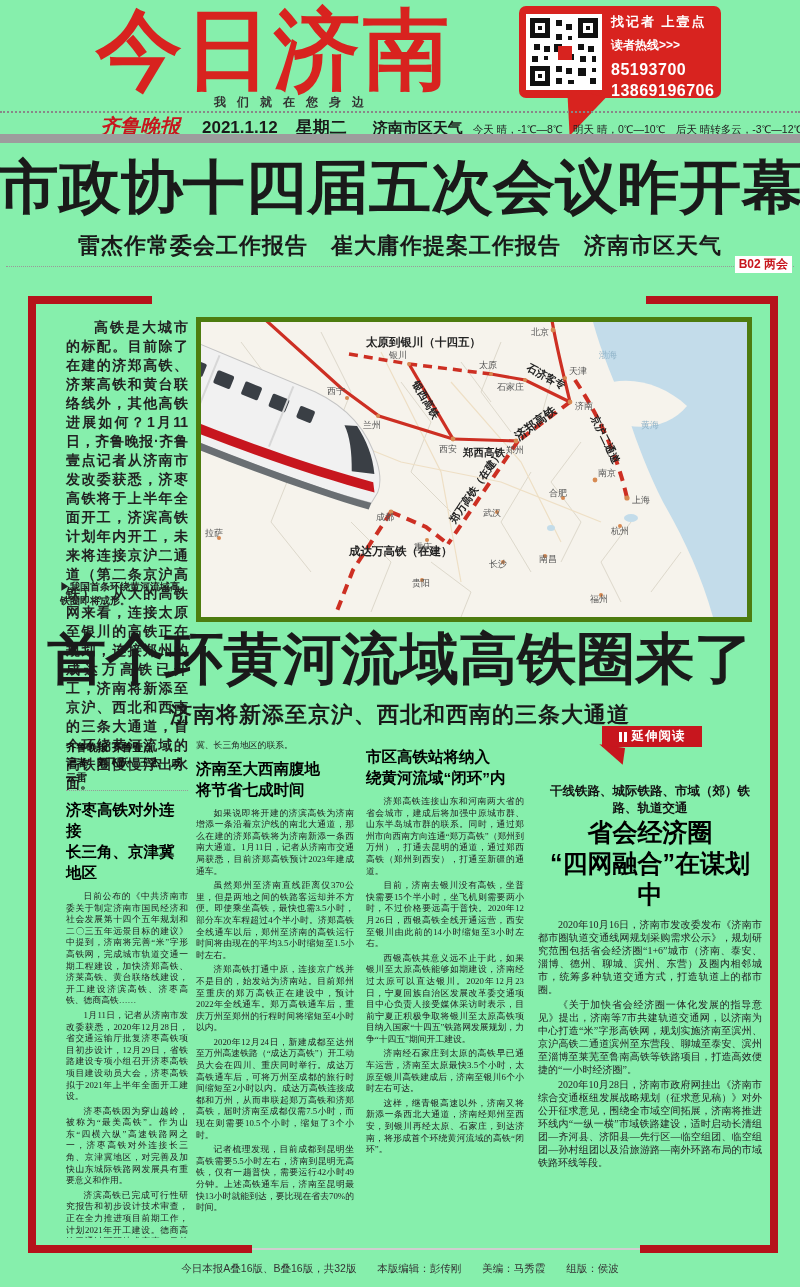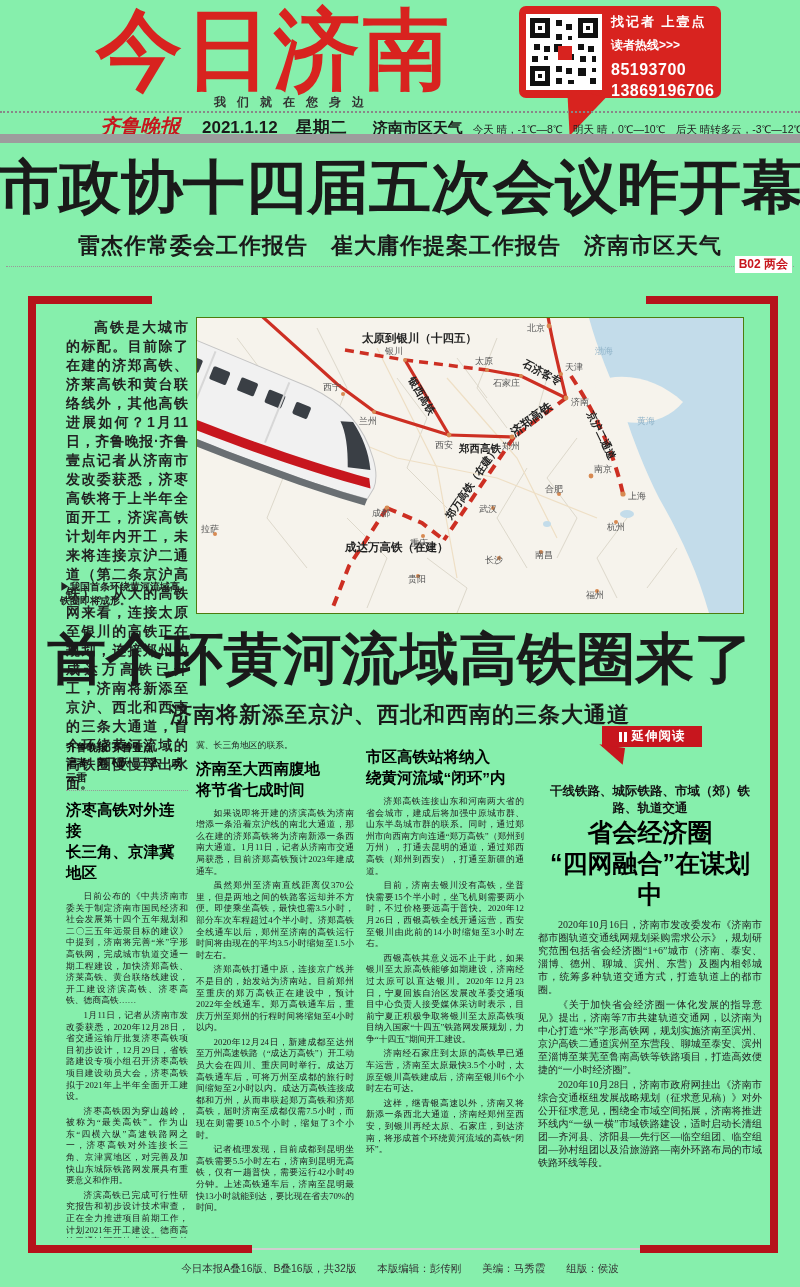--- a/index.html
+++ b/index.html
@@ -44,21 +44,21 @@
   .fl-bot{left:28px;top:1245px;width:224px;height:8px;}
   .fr-top{left:646px;top:296px;width:132px;height:8px;}
   .fr-side{left:770px;top:296px;width:8px;height:957px;}
   .fr-bot{left:640px;top:1245px;width:138px;height:8px;}
   .frame-gray{left:252px;top:1248px;width:388px;height:2px;background:#cfcfcf;}
 
   
   .intro{left:66px;top:318px;width:122px;font-size:14px;line-height:19px;font-weight:bold;
          text-align:justify;text-indent:2em;color:#222;}
   .caption{left:60px;top:580px;width:128px;font-size:10px;font-weight:bold;line-height:14px;color:#222;}
-  .mapbox{left:196px;top:317px;width:546px;height:295px;border:1px solid #4d7c0f;overflow:hidden;background:#f6f3ec;}
+  .mapbox{left:196px;top:317px;width:546px;height:295px;border:5px solid #4d7c0f;overflow:hidden;background:#f6f3ec;}
 
   
   .fh{left:30px;top:622px;width:740px;text-align:center;font-size:56px;font-weight:900;
       transform:scaleX(1.05);transform-origin:center;}
   .fdeck{left:0;top:700px;width:800px;text-align:center;font-size:22px;font-weight:900;letter-spacing:1px;}
 
   
   .colwrap{left:0;top:740px;width:800px;height:498px;overflow:hidden;}
   .col{position:absolute;top:0;}
   .c1{left:66px;width:122px;}

